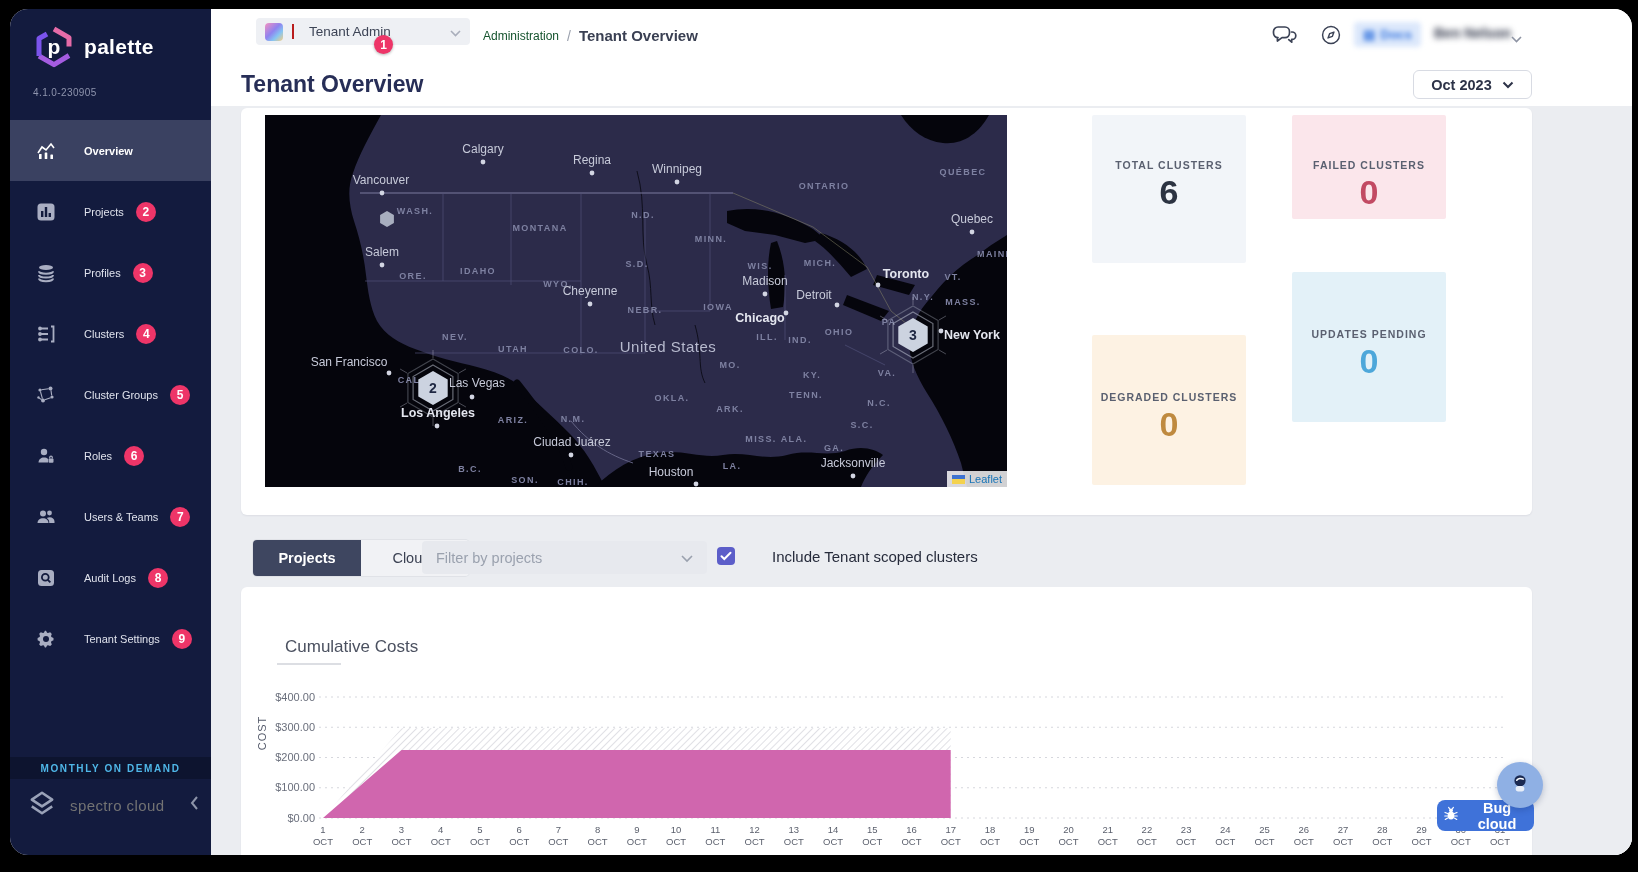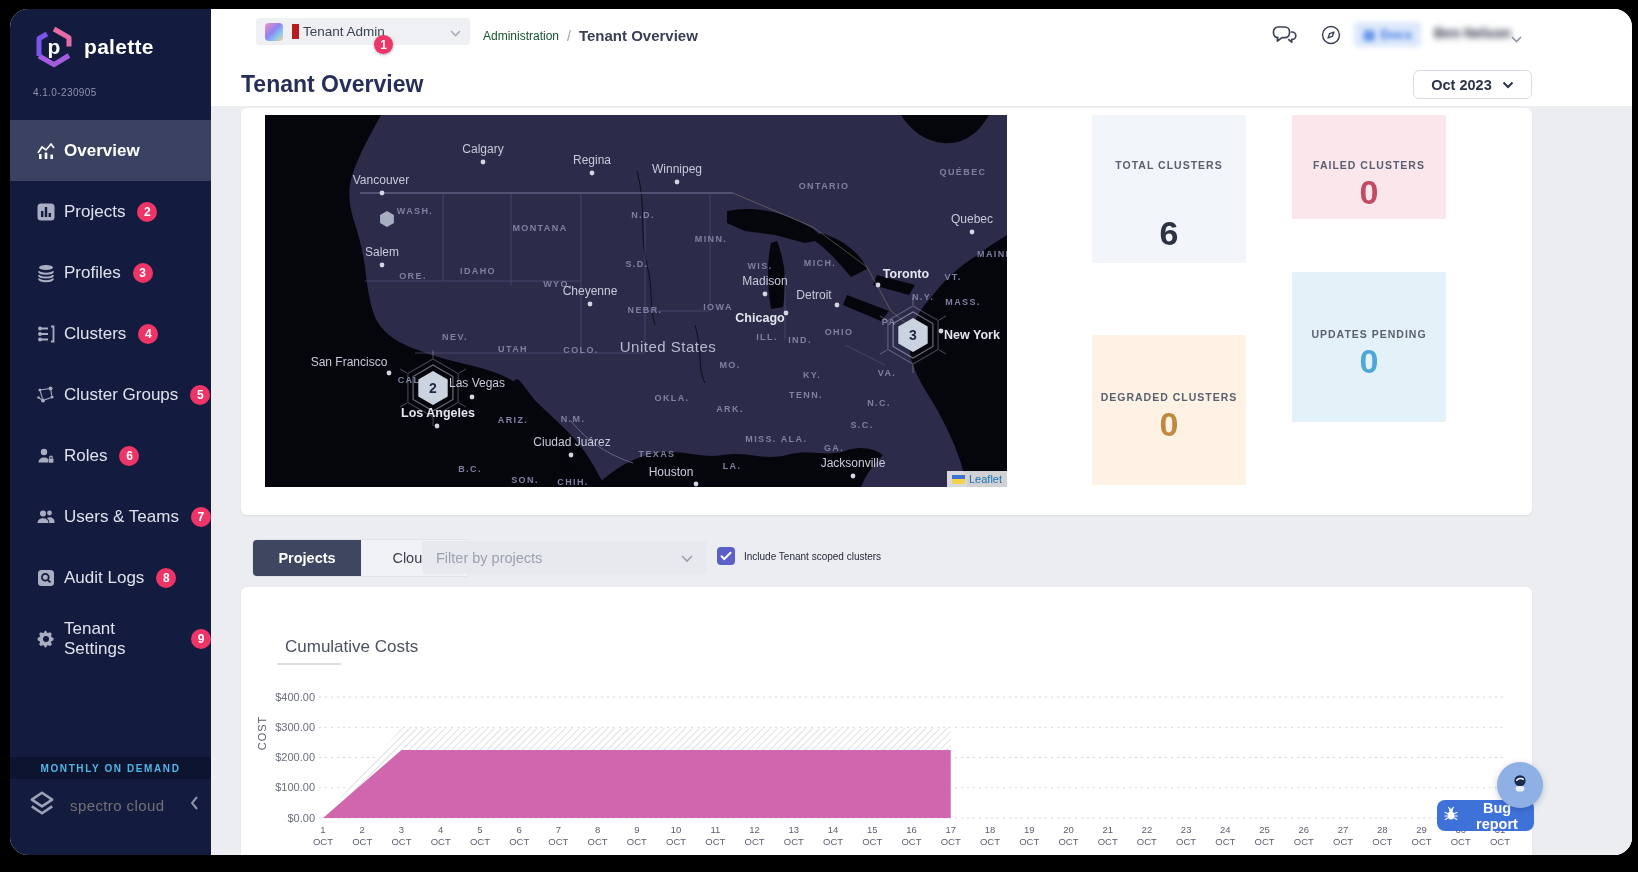--- a/index.html
+++ b/index.html
@@ -13,38 +13,38 @@
   .logo-row{position:absolute;left:22px;top:16px;display:flex;align-items:center;gap:8px;}
   .logo-hex{width:44px;height:44px;}
   .logo-text{color:#fff;font-size:21px;font-weight:700;letter-spacing:.3px;}
   .version{position:absolute;left:23px;top:78px;font-size:10px;color:#8e94ad;letter-spacing:.4px;}
   .nav{position:absolute;left:0;right:0;top:111px;}
   .nav-item{height:61px;display:flex;align-items:center;padding-left:26px;cursor:pointer;}
   .nav-item.active{background:#3a4161;}
   .nav-icon{width:20px;height:20px;color:#a9aec2;flex:0 0 20px;}
   .nav-item.active .nav-icon{color:#fff;}
   .nav-icon svg{width:100%;height:100%;display:block;}
-  .nav-label{margin-left:8px;font-size:17px;color:#dfe2ec;}
+  .nav-label{margin-left:28px;font-size:11px;color:#dfe2ec;}
   .nav-item.active .nav-label{color:#fff;font-weight:700;}
   .nav-badge{margin-left:12px;width:20px;height:20px;border-radius:50%;background:#ee3568;
              color:#fff;font-size:12px;font-weight:700;display:flex;align-items:center;justify-content:center;}
   .plan{position:absolute;left:0;right:0;top:748px;height:22px;background:#0d142f;color:#4fb7e8;
         font-size:10px;letter-spacing:1.6px;font-weight:700;display:flex;align-items:center;justify-content:center;}
   .brand-row{position:absolute;left:14px;right:12px;top:776px;height:40px;display:flex;align-items:center;gap:10px;}
   .brand-text{font-size:15px;color:#737373;letter-spacing:.4px;}
   .collapse{margin-left:auto;color:#8d94a9;}
 
   
   .main{position:absolute;left:201px;top:0;right:0;bottom:0;background:#fff;}
 
   .scope{position:absolute;left:45px;top:9px;width:214px;height:27px;background:#eef0f4;border-radius:4px;
          display:flex;align-items:center;padding:0 9px;box-sizing:border-box;cursor:pointer;}
   .scope-icon{width:18px;height:18px;border-radius:4px;margin-right:9px;flex:0 0 18px;
               background:linear-gradient(135deg,#f591c1,#8f83ef 45%,#86c5f2 70%,#f8cf82);}
-  .scope-label{font-size:13.5px;color:#3d4456;font-weight:500;border-left:7px solid #b91c1c;padding-left:4px;}
+  .scope-label{font-size:13.5px;color:#3d4456;font-weight:500;border-left:2px solid #b91c1c;padding-left:15px;}
   .scope-chevron{margin-left:auto;color:#a9aebb;}
   .scope-badge{position:absolute;left:118px;top:17px;width:19px;height:19px;border-radius:50%;background:#ee3568;
                color:#fff;font-size:12px;font-weight:700;display:flex;align-items:center;justify-content:center;
                box-shadow:0 1px 3px rgba(0,0,0,.3);z-index:5;}
   .breadcrumb{position:absolute;left:272px;top:0;height:53px;display:flex;align-items:center;gap:8px;}
   .bc-parent{color:#14532d;font-size:12px;text-decoration:none;cursor:pointer;text-align:right;}
   .bc-sep{color:#9aa0ad;font-size:14px;}
   .bc-current{color:#3a4053;font-size:15px;font-weight:700;}
   .icon-chat{position:absolute;left:1060px;top:14px;width:27px;height:25px;cursor:pointer;}
   .icon-compass{position:absolute;left:1109px;top:15px;width:22px;height:22px;cursor:pointer;}
@@ -65,40 +65,40 @@
   .map-wrap{position:absolute;left:24px;top:7px;width:742px;height:372px;background:#05050c;overflow:hidden;cursor:grab;}
   .map-attr{position:absolute;right:0;bottom:0;background:rgba(255,255,255,.82);display:flex;align-items:center;
             gap:4px;padding:2px 5px;font-size:11px;}
   .map-attr a{color:#1673b6;text-decoration:none;}
   .flag{width:13px;height:9px;background:linear-gradient(#3f72d0 50%,#f4d24e 50%);display:inline-block;}
 
   .stat-card{position:absolute;width:154px;box-sizing:border-box;display:flex;flex-direction:column;
              align-items:center;border-radius:2px;}
   .stat-label{font-size:10.5px;font-weight:700;letter-spacing:1px;color:#5a6070;white-space:nowrap;}
   .stat-value{font-size:34px;font-weight:700;margin-top:2px;}
-  .t-neutral{background:#f2f5f9;gap:41px;} .t-neutral .stat-value{color:#2c3342;}
+  .t-neutral{background:#f2f5f9;} .t-neutral .stat-value{color:#2c3342;}
   .t-failed{background:#fbe6eb;} .t-failed .stat-value{color:#c24a63;}
   .t-degraded{background:#fdf2e3;} .t-degraded .stat-value{color:#bf8a3f;}
   .t-updates{background:#e3f1f8;} .t-updates .stat-value{color:#4da7da;}
   .view-link{position:absolute;left:851px;top:352px;width:354px;text-align:center;font-size:15.5px;
              font-weight:600;color:#262b3b;cursor:pointer;letter-spacing:.2px;}
   .view-link .arrow{margin-left:8px;}
 
   .tabs{position:absolute;left:42px;top:434px;height:36px;display:flex;border-radius:4px;overflow:hidden;
         box-shadow:0 0 0 1px rgba(20,30,60,.05);}
   .tab{min-width:76px;padding:0 16px;display:flex;align-items:center;justify-content:center;font-size:14.5px;cursor:pointer;}
   .tab.active{background:#3e4660;color:#fff;font-weight:700;}
   .tab:not(.active){background:#f1f2f5;color:#3b4152;}
   .filter-select{position:absolute;left:211px;top:435px;width:285px;height:33px;background:#e7e9ee;border-radius:4px;
                  display:flex;align-items:center;padding:0 14px;box-sizing:border-box;color:#9aa1ae;font-size:14.5px;cursor:default;}
   .filter-select .chev{margin-left:auto;color:#9aa1ae;}
   .checkbox{position:absolute;left:506px;top:441px;width:18px;height:18px;background:#5c5ec9;border-radius:4px;
             display:flex;align-items:center;justify-content:center;cursor:pointer;}
-  .checkbox-label{position:absolute;left:533px;top:434px;height:33px;display:flex;align-items:center;
-                  font-size:10px;color:#262b3b;}
+  .checkbox-label{position:absolute;left:561px;top:434px;height:33px;display:flex;align-items:center;
+                  font-size:15px;color:#262b3b;}
 
   .panel-chart{left:30px;top:481px;width:1291px;height:300px;border-radius:6px;}
   .chart-title{position:absolute;left:36px;top:42px;margin:8px;font-size:17px;font-weight:500;color:#4b5160;}
   .chart-divider{position:absolute;left:36px;top:76px;width:64px;height:2px;background:#dcdee3;}
   .cost-label{position:absolute;left:4px;top:140px;font-size:11px;letter-spacing:1px;color:#555b6b;
               transform:rotate(-90deg);}
   #chart-svg{position:absolute;left:0;top:90px;}
 
   .bug-btn{position:absolute;left:1226px;top:791px;width:97px;height:31px;background:#3f72d9;border:none;
            border-radius:8px;color:#fff;font-size:14.5px;font-weight:600;display:flex;align-items:center;
@@ -587,21 +587,21 @@
     <button class="bug-btn">
       <span>
         <svg width="16" height="16" viewBox="0 0 20 20" fill="#fff">
           <ellipse cx="10" cy="12" rx="4.2" ry="5"></ellipse>
           <circle cx="10" cy="5.4" r="2.4"></circle>
           <g stroke="#fff" stroke-width="1.4" fill="none" stroke-linecap="round">
             <path d="M5.8 9.5L2.5 8M5.6 12.5H2.2M5.8 15l-3 1.8M14.2 9.5l3.3-1.5M14.4 12.5h3.4M14.2 15l3 1.8M8.3 3.6L7 1.8M11.7 3.6L13 1.8"></path>
           </g>
         </svg>
       </span>
-      <span>Bug report</span>
+      <span>Bug cloud</span>
     </button>
     <div class="float-circle">
       <span>
         <svg width="26" height="26" viewBox="0 0 24 24">
           <circle cx="12" cy="10" r="5.2" fill="#1b2a52"></circle>
           <path d="M9 9.5a4 3 0 0 1 6-1" stroke="#fff" stroke-width="1.4" fill="none" stroke-linecap="round"></path>
           <rect x="8" y="14.8" width="8" height="5" rx="2.4" fill="#e8eef8"></rect>
         </svg>
       </span>
     </div>

